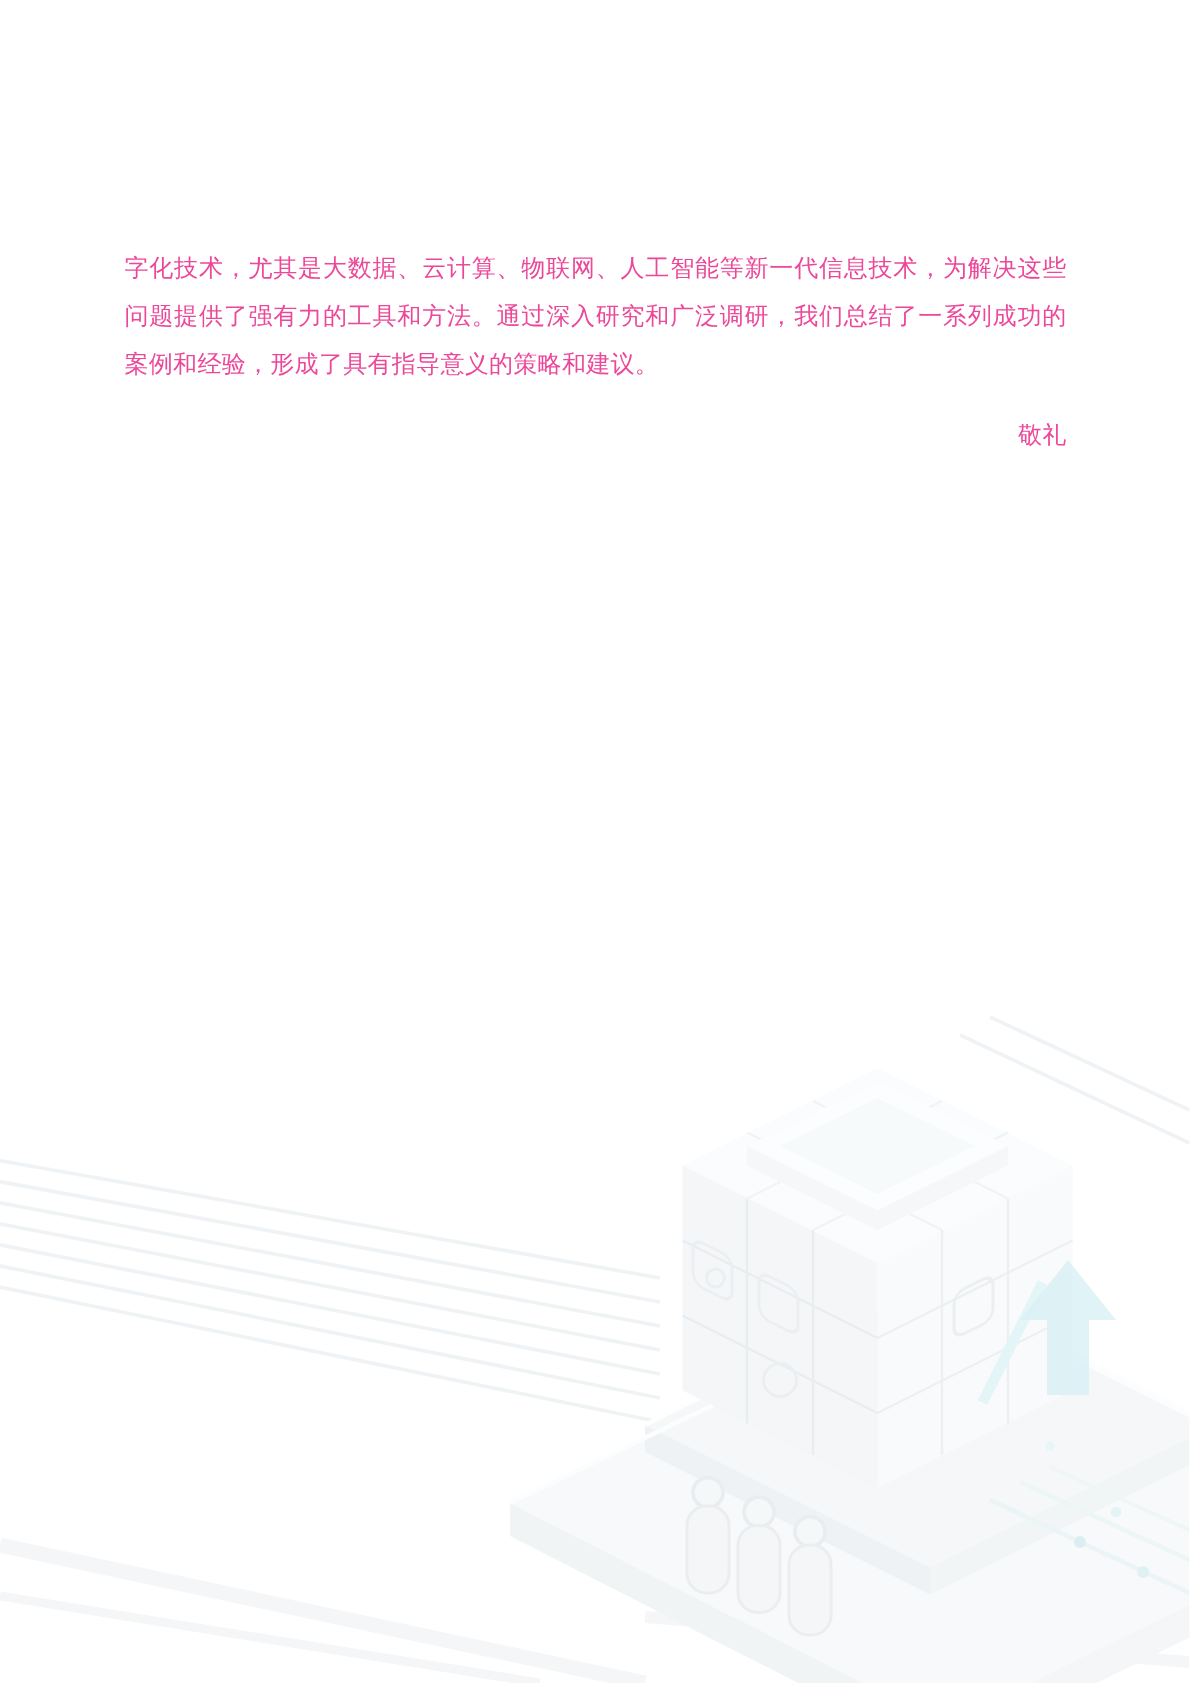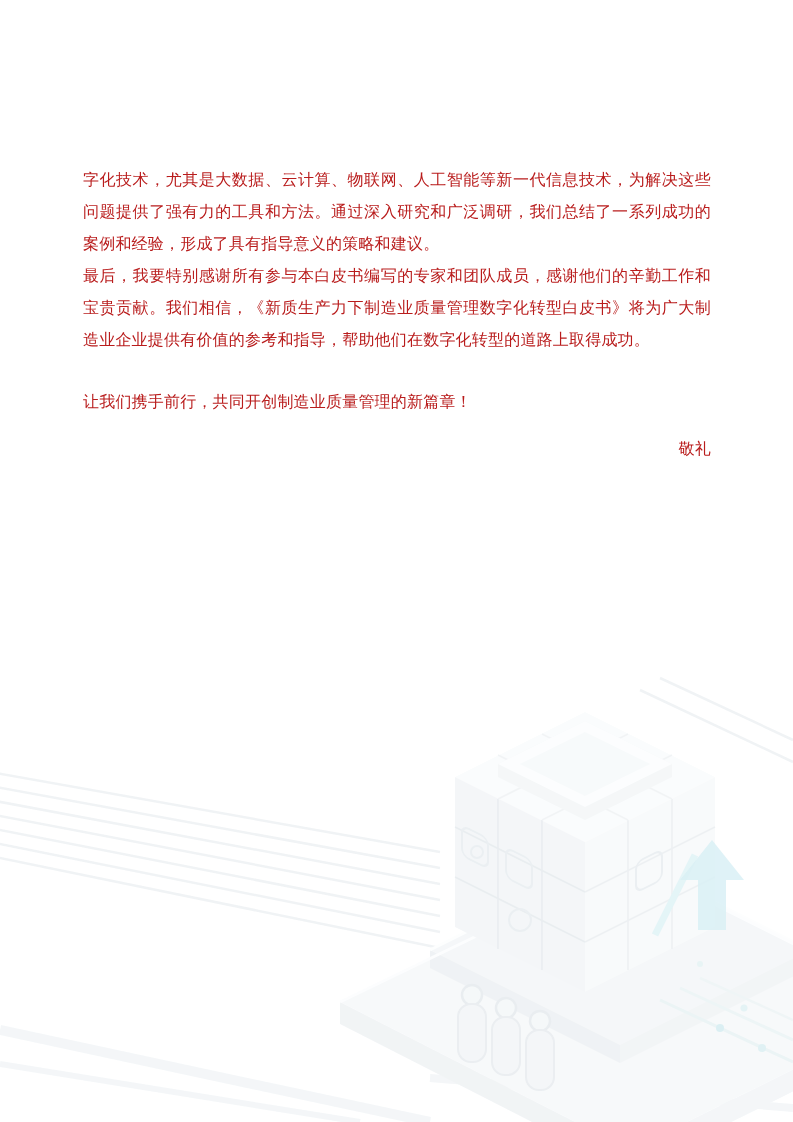--- a/index.html
+++ b/index.html
@@ -17,21 +17,21 @@
   }
   .watermark {
     position:absolute; left:0; top:0;
     width:793px; height:1122px;
     pointer-events:none;
   }
   .text-block {
     position:absolute;
     left:83px; top:164px;
     width:628px;
-    color:#b91c1c;
+    color:#ec4899;
     font-size:16px;
     line-height:32px;
     text-align:justify;
     text-justify:inter-ideograph;
     letter-spacing:0.2px;
   }
   .text-block p { margin:0; }
   .closing-line { margin-top:30px !important; }
   .signature {
     margin-top:15px;
@@ -144,20 +144,18 @@
           <circle cx="540" cy="1021" r="10" fill="#f5f8f9" stroke="#e7ecef" stroke-width="2.5"></circle>
           <rect x="526" y="1030" width="28" height="60" rx="13" fill="#f3f6f8" stroke="#e9edf0" stroke-width="2"></rect>
         </g>
       </g>
 
     </g>
   </svg>
 
   <div class="text-block">
     <p>字化技术，尤其是大数据、云计算、物联网、人工智能等新一代信息技术，为解决这些问题提供了强有力的工具和方法。通过深入研究和广泛调研，我们总结了一系列成功的案例和经验，形成了具有指导意义的策略和建议。</p>
-    <p>最后，我要特别感谢所有参与本白皮书编写的专家和团队成员，感谢他们的辛勤工作和宝贵贡献。我们相信，《新质生产力下制造业质量管理数字化转型白皮书》将为广大制造业企业提供有价值的参考和指导，帮助他们在数字化转型的道路上取得成功。</p>
-    <p class="closing-line">让我们携手前行，共同开创制造业质量管理的新篇章！</p>
     <div class="signature">
       <div>敬礼</div>
     </div>
   </div>
 
 </div>
 
 </body></html>

